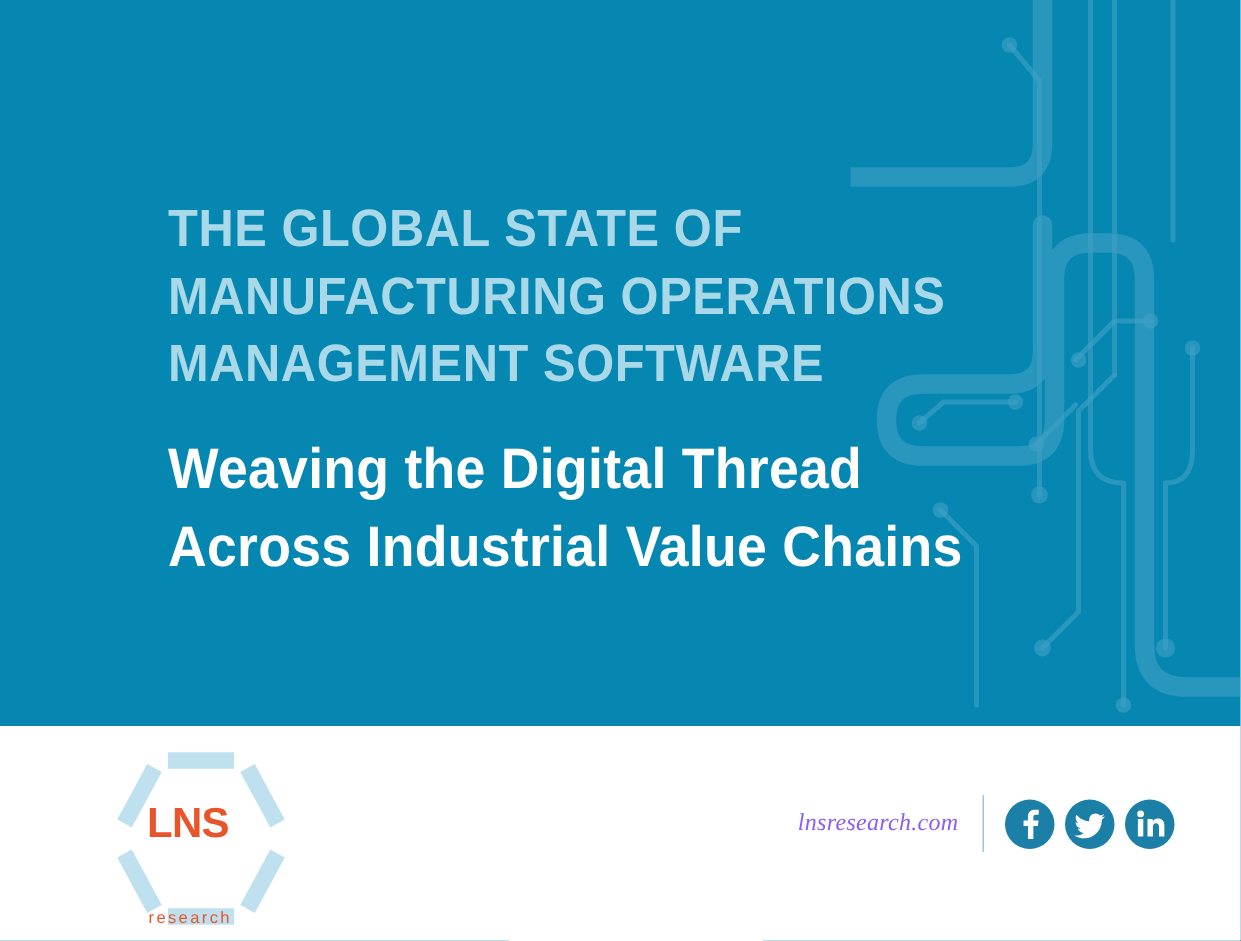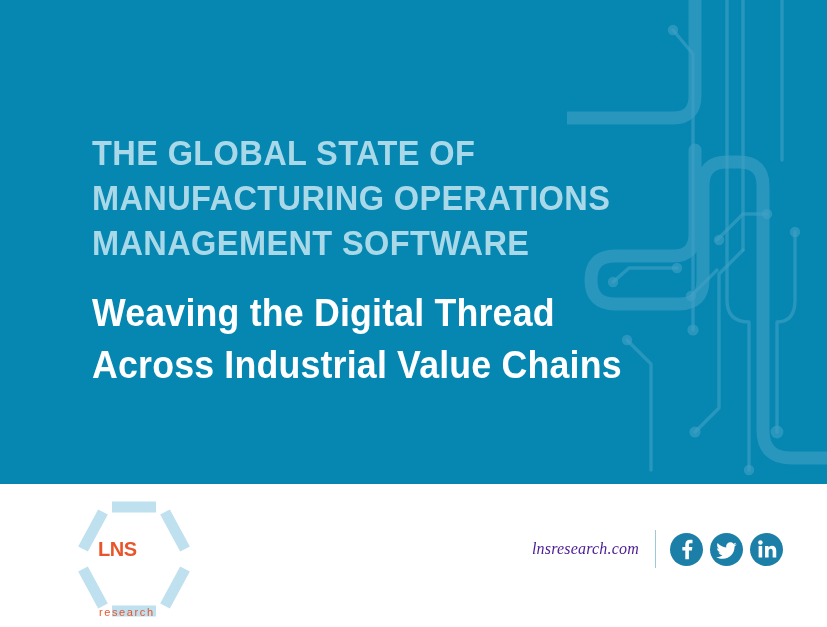--- a/index.html
+++ b/index.html
@@ -34,21 +34,21 @@
     position: absolute;
     right: 0;
     top: 0;
     width: 260px;
     height: 484px;
   }
 
   
   .title-block {
     position: absolute;
-    left: 92px;
+    left: 112px;
     top: 130px;
     width: 580px;
   }
   .main-title {
     margin: 0;
     color: #a9d9e9;
     font-family: "Liberation Sans Narrow", "Liberation Sans", sans-serif;
     font-size: 35px;
     line-height: 45px;
     font-weight: bold;
@@ -97,21 +97,21 @@
     position: absolute;
     left: 26px;
     top: 38px;
     width: 80px;
     text-align: left;
   }
   .logo-lns {
     display: block;
     color: #e8552b;
     font-family: "Liberation Sans", sans-serif;
-    font-size: 20px;
+    font-size: 28px;
     font-weight: bold;
     line-height: 26px;
     letter-spacing: -0.5px;
   }
   .logo-research {
     display: block;
     color: #e8552b;
     font-family: "Liberation Sans", sans-serif;
     font-size: 11px;
     font-weight: normal;
@@ -122,21 +122,21 @@
   }
 
   .footer-right {
     position: absolute;
     right: 44px;
     top: 46px;
     display: flex;
     align-items: center;
   }
   .site-url {
-    color: #4c1d95;
+    color: #8b5cf6;
     font-family: "Liberation Serif", serif;
     font-style: italic;
     font-size: 16px;
     letter-spacing: 0.2px;
     white-space: nowrap;
   }
   .divider {
     width: 1px;
     height: 38px;
     background: #9ec8d8;

